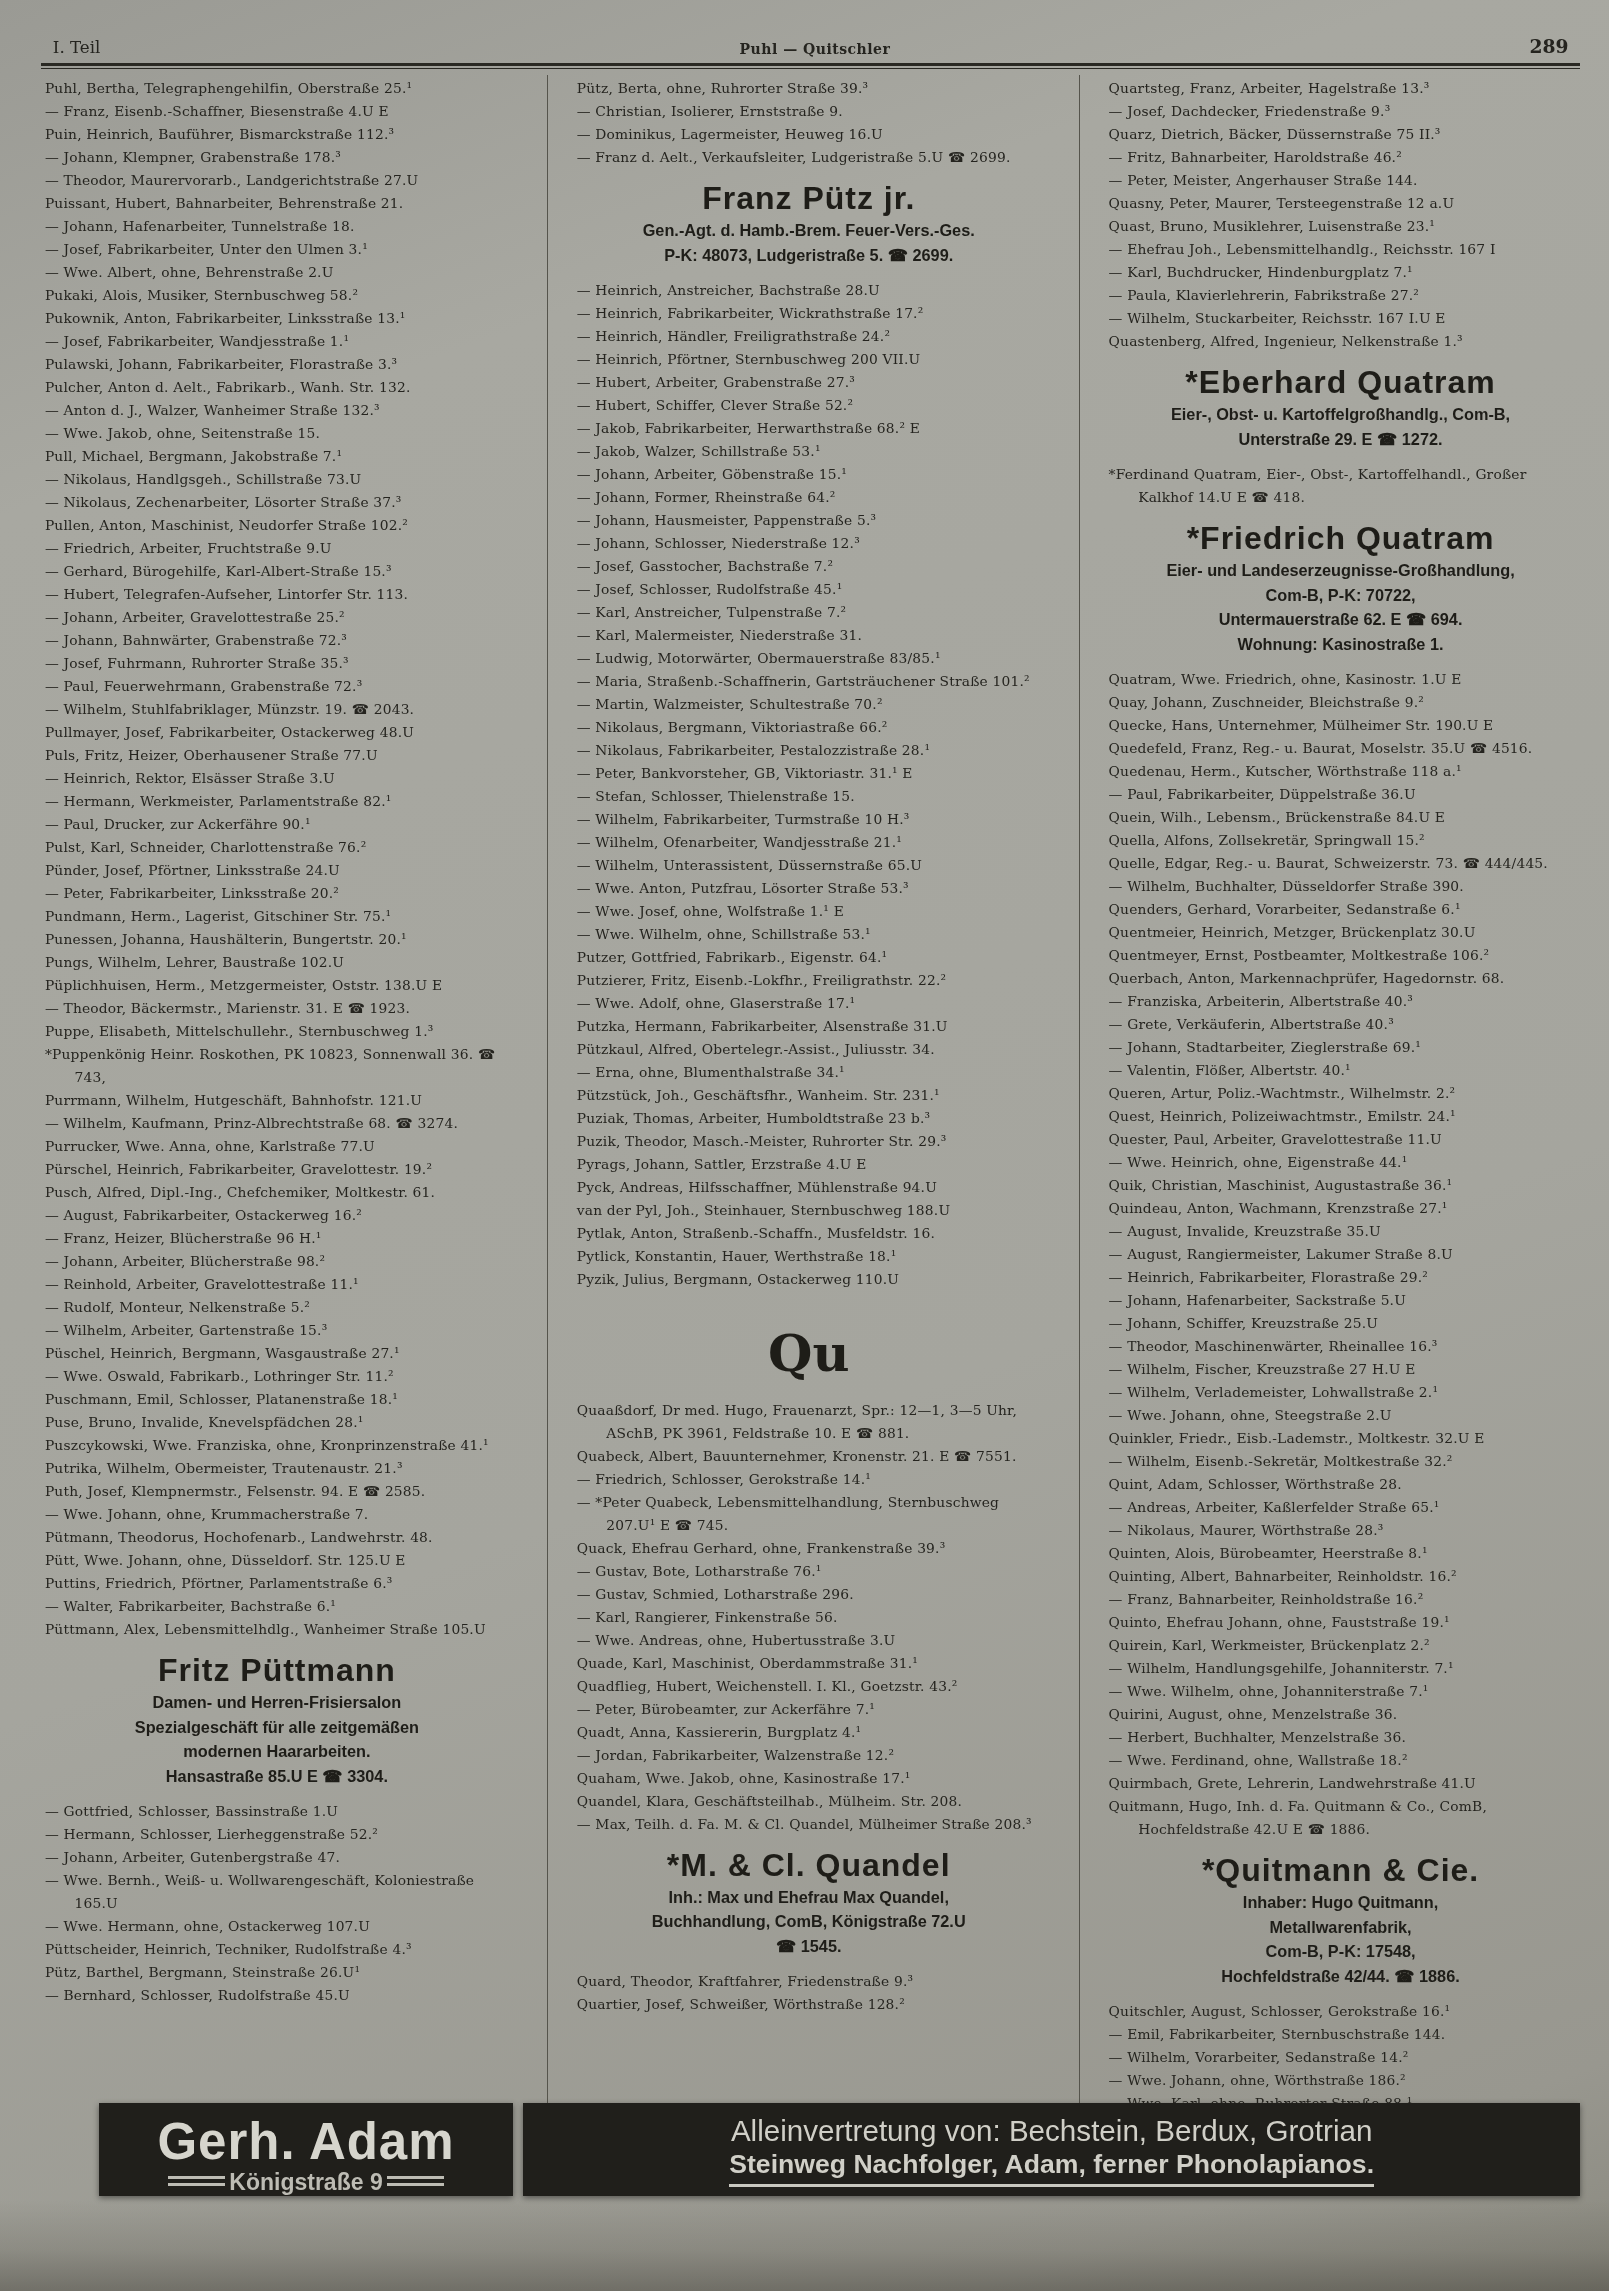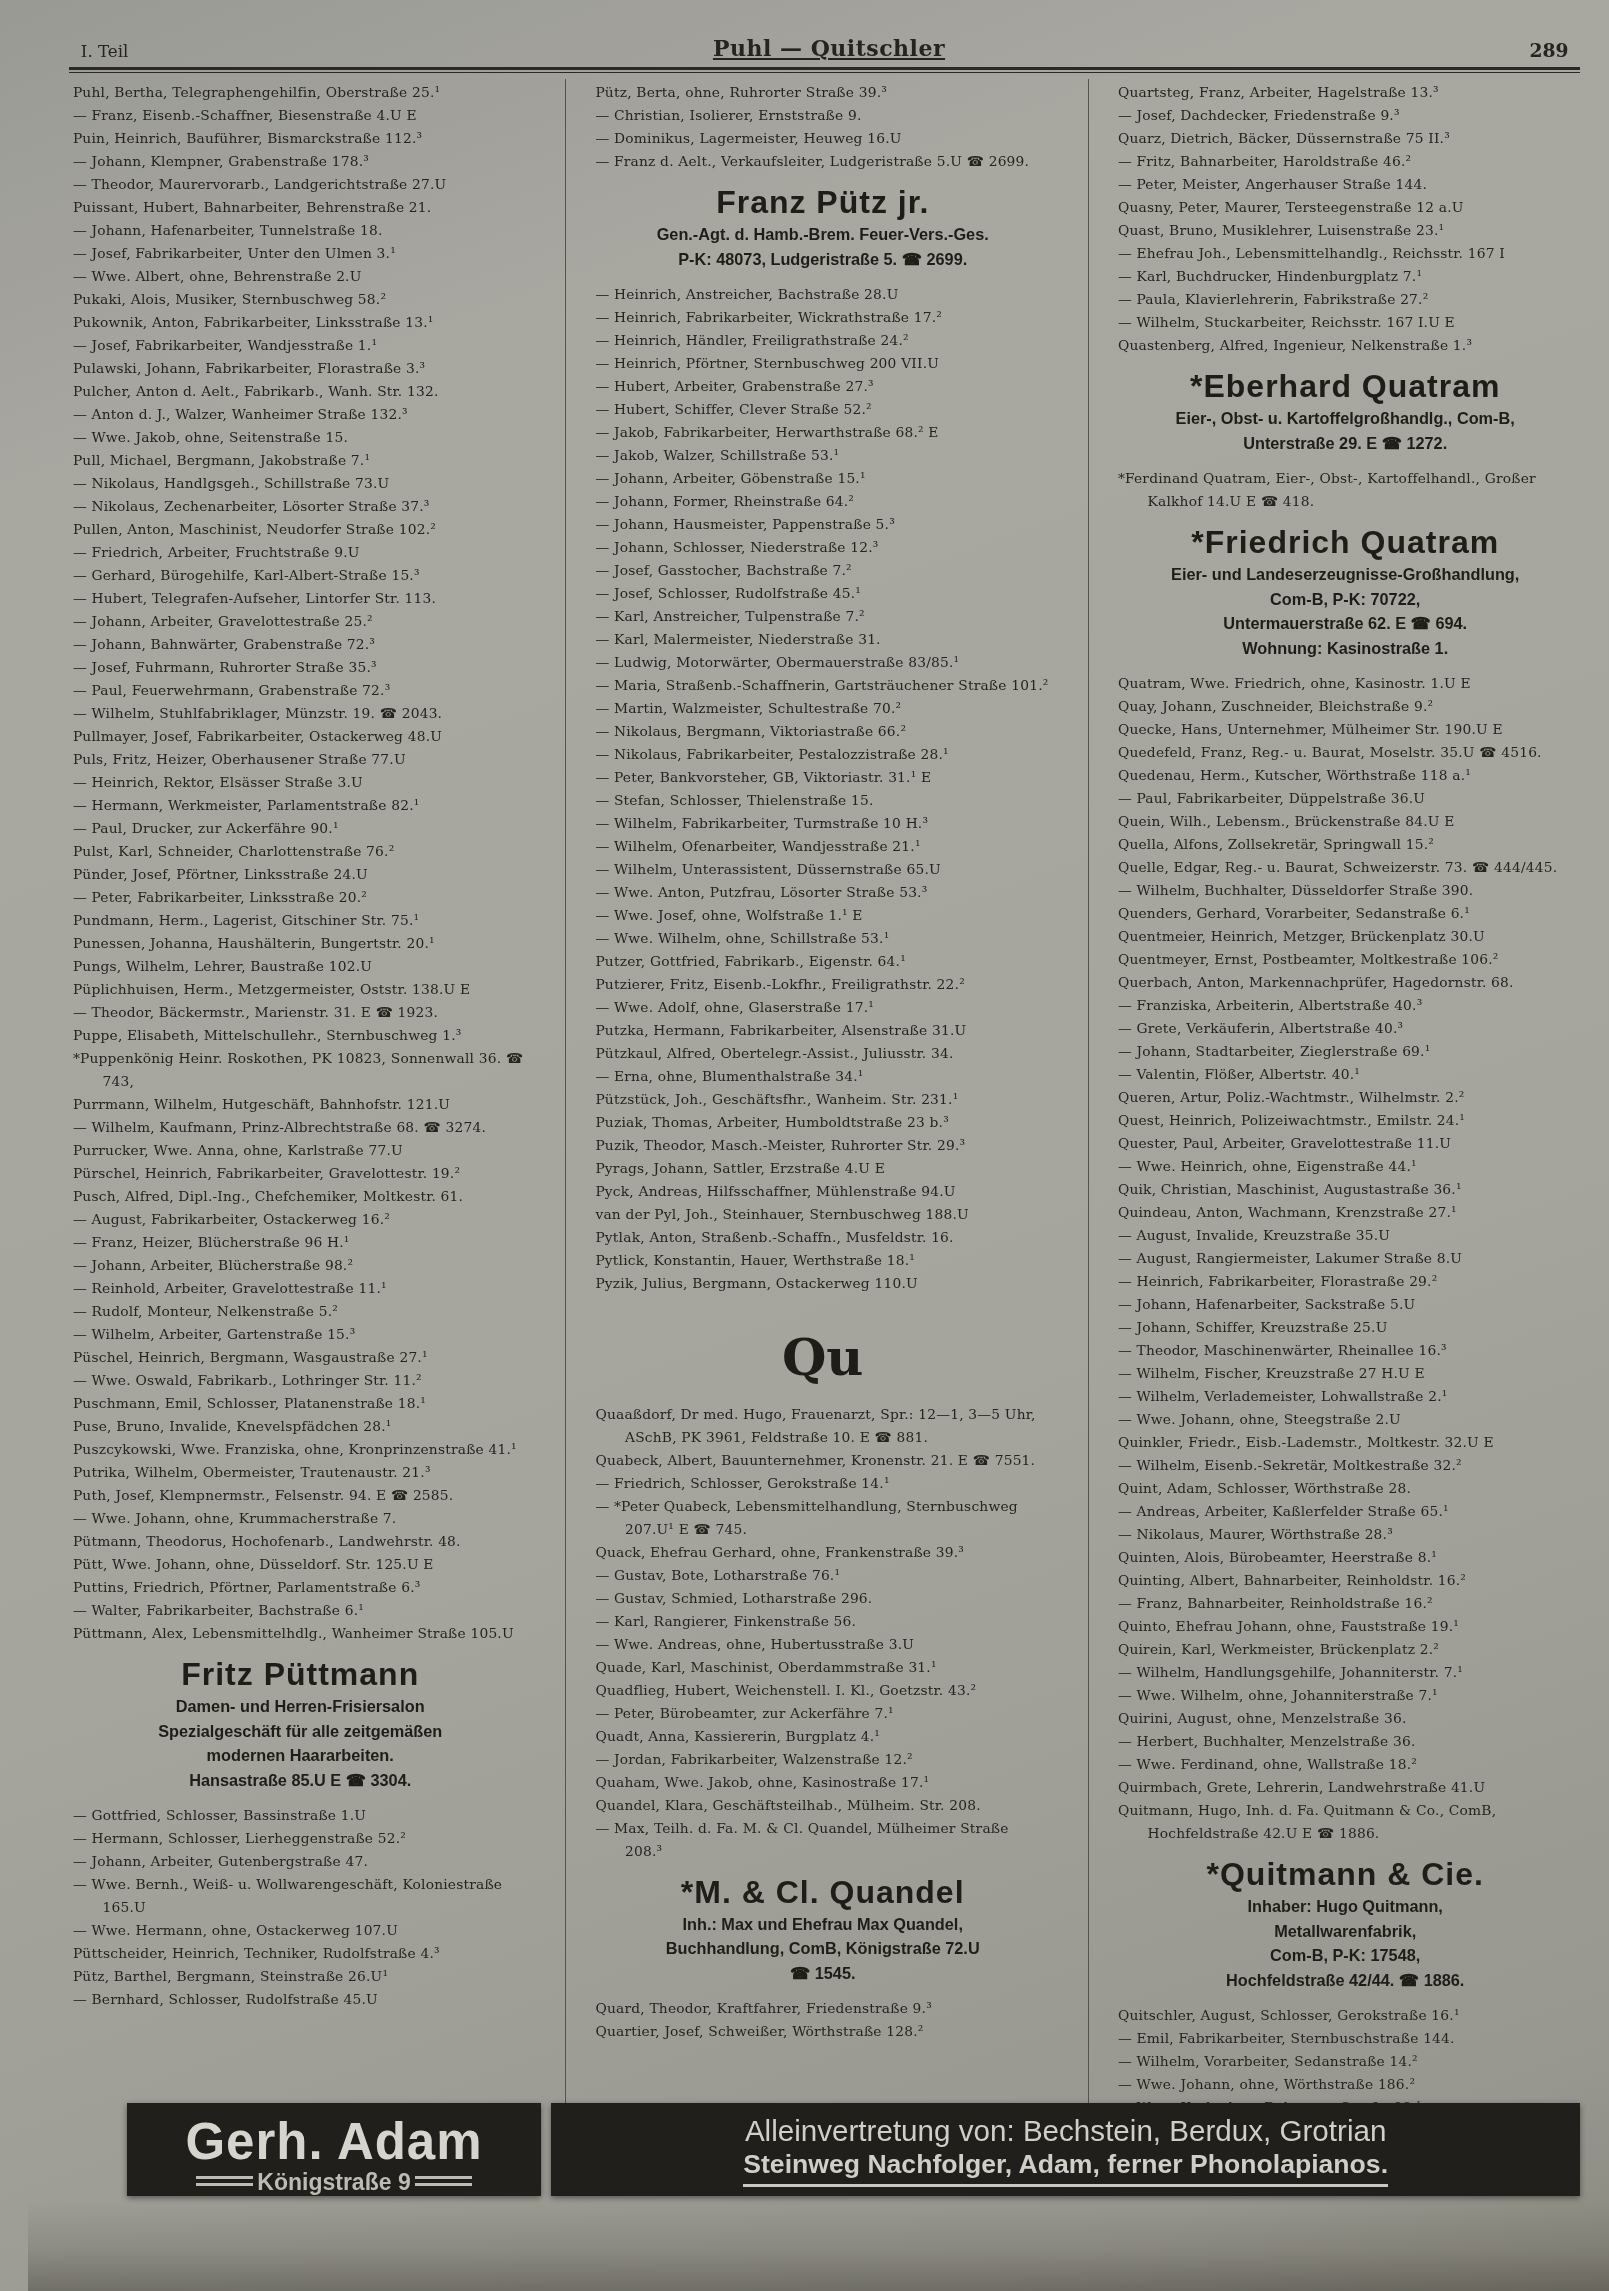--- a/index.html
+++ b/index.html
@@ -4,25 +4,25 @@
 <style>
   html,body{margin:0;padding:0;}
   body{
     width:1610px;height:2291px;
     background:linear-gradient(160deg,#9a9a94 0%,#a8a8a1 18%,#a5a59e 60%,#98978f 92%,#8a897f 100%);
     font-family:"DejaVu Serif", serif;
     color:#25241f;
     overflow:hidden;
     position:relative;
   }
-  .page{position:absolute;inset:0;padding:13.8px 27.6px 0 39px;box-sizing:border-box;margin-left:28px;}
+  .page{position:absolute;inset:0;padding:13.8px 27.6px 0 39px;box-sizing:border-box;}
   
   .hdr{display:flex;align-items:flex-end;justify-content:space-between;
        font-size:16.7px;padding:21.7px 13.8px 5.9px 13.8px;}
-  .hdr .c{font-weight:bold;font-size:22px;letter-spacing:0.5px;text-decoration:underline;}
+  .hdr .c{font-weight:bold;font-size:14px;letter-spacing:0.5px;}
   .hdr .r{font-weight:bold;font-size:18.7px;}
   .rule{border-top:3px solid #2a2923;border-bottom:1px solid #2a2923;height:2px;margin:0 2px;}
   
   .cols{display:flex;align-items:stretch;height:2096px;overflow:hidden;margin-top:5.9px;gap:28px;}
   .col{flex:1 1 0;padding:2px 9.9px 0 5.9px;overflow:hidden;}
   .col + .col{border-left:1px solid #55544c;padding-left:29px;}
   p.entry{
     margin:0;font-size:13.8px;line-height:23px;
     padding-left:29.6px;text-indent:-29.6px;
     letter-spacing:0.2px;

